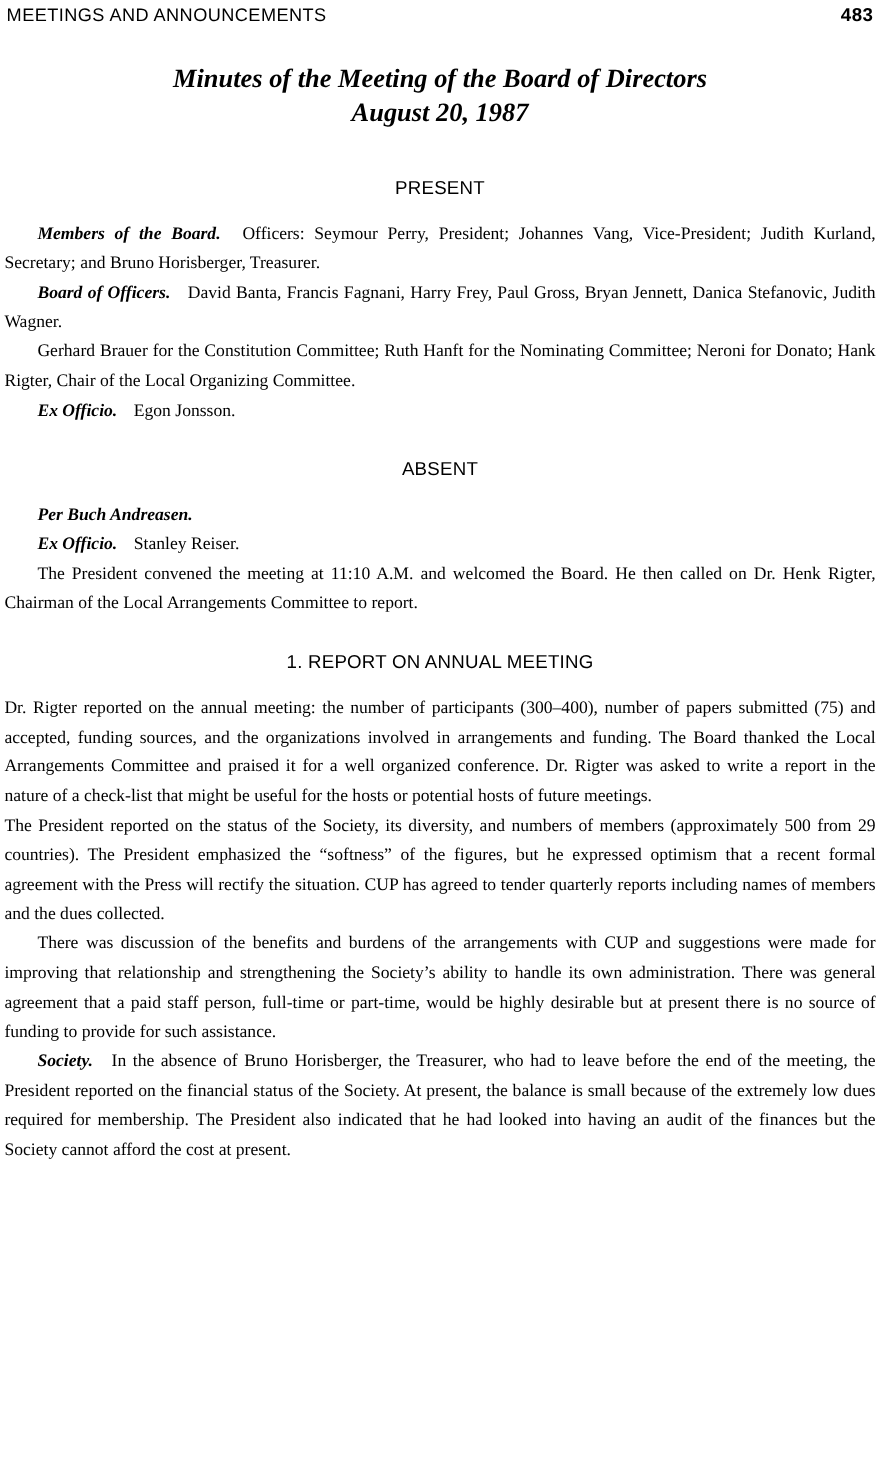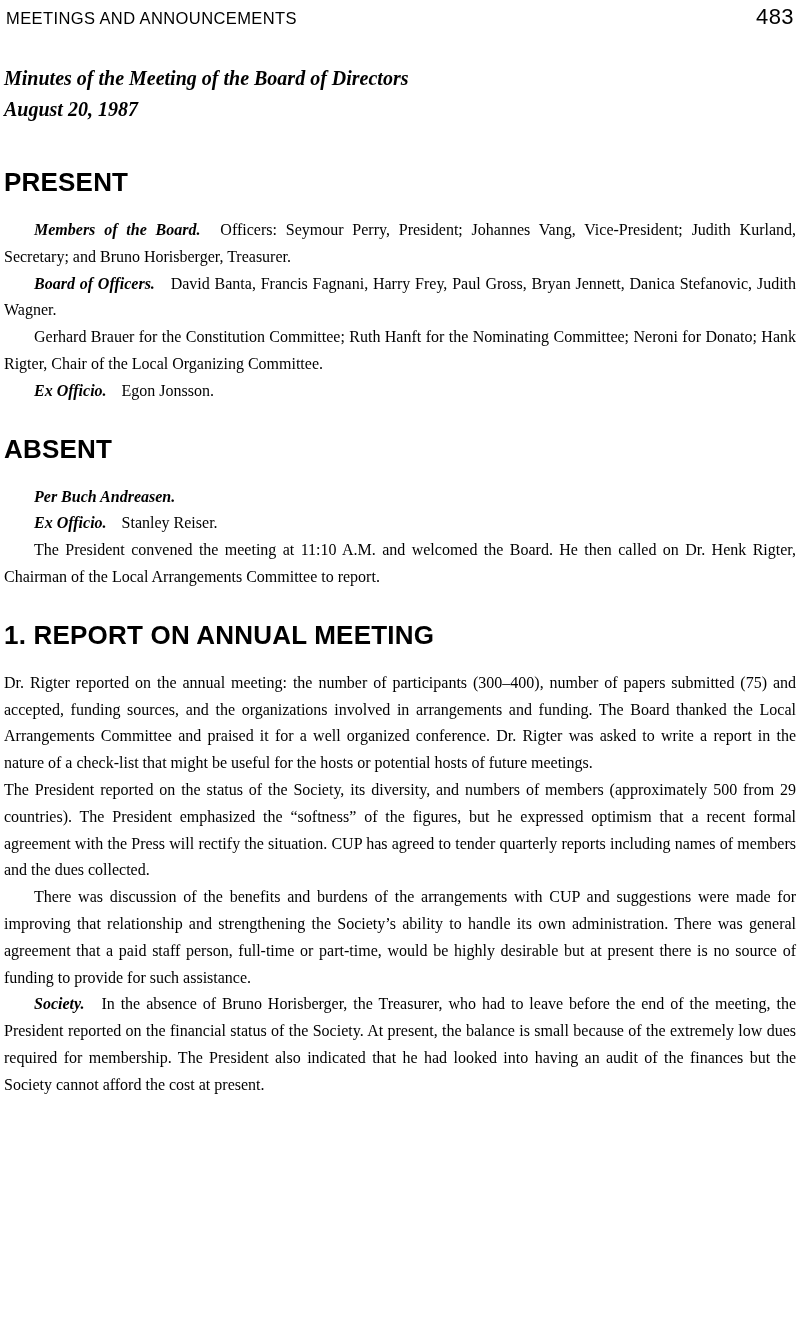--- a/index.html
+++ b/index.html
@@ -22,37 +22,39 @@
     display: flex;
     justify-content: space-between;
     align-items: baseline;
     font-family: "Liberation Sans", sans-serif;
     font-size: 16.5px;
     letter-spacing: 0.4px;
     font-weight: 500;
     padding: 0 2px;
   }
   .runhead-page {
-    font-weight: 400;
-    font-size: 22px;
+    font-weight: 700;
+    font-size: 17px;
   }
   .doc-title {
     margin-top: 33px;
+    text-align: center;
     font-family: "Liberation Serif", serif;
     font-weight: 700;
     font-style: italic;
-    font-size: 20px;
+    font-size: 24px;
     line-height: 31px;
   }
   .sect {
     font-family: "Liberation Sans", sans-serif;
-    font-weight: 700;
-    font-size: 26px;
+    font-weight: 400;
+    font-size: 17px;
     letter-spacing: 0.2px;
     margin: 29px 0 19px 0;
+    text-align: center;
   }
   .sect.first {
     margin-top: 42px;
   }
   p.body {
     margin: 0;
     font-size: 16px;
     line-height: 26.8px;
     text-align: justify;
   }

